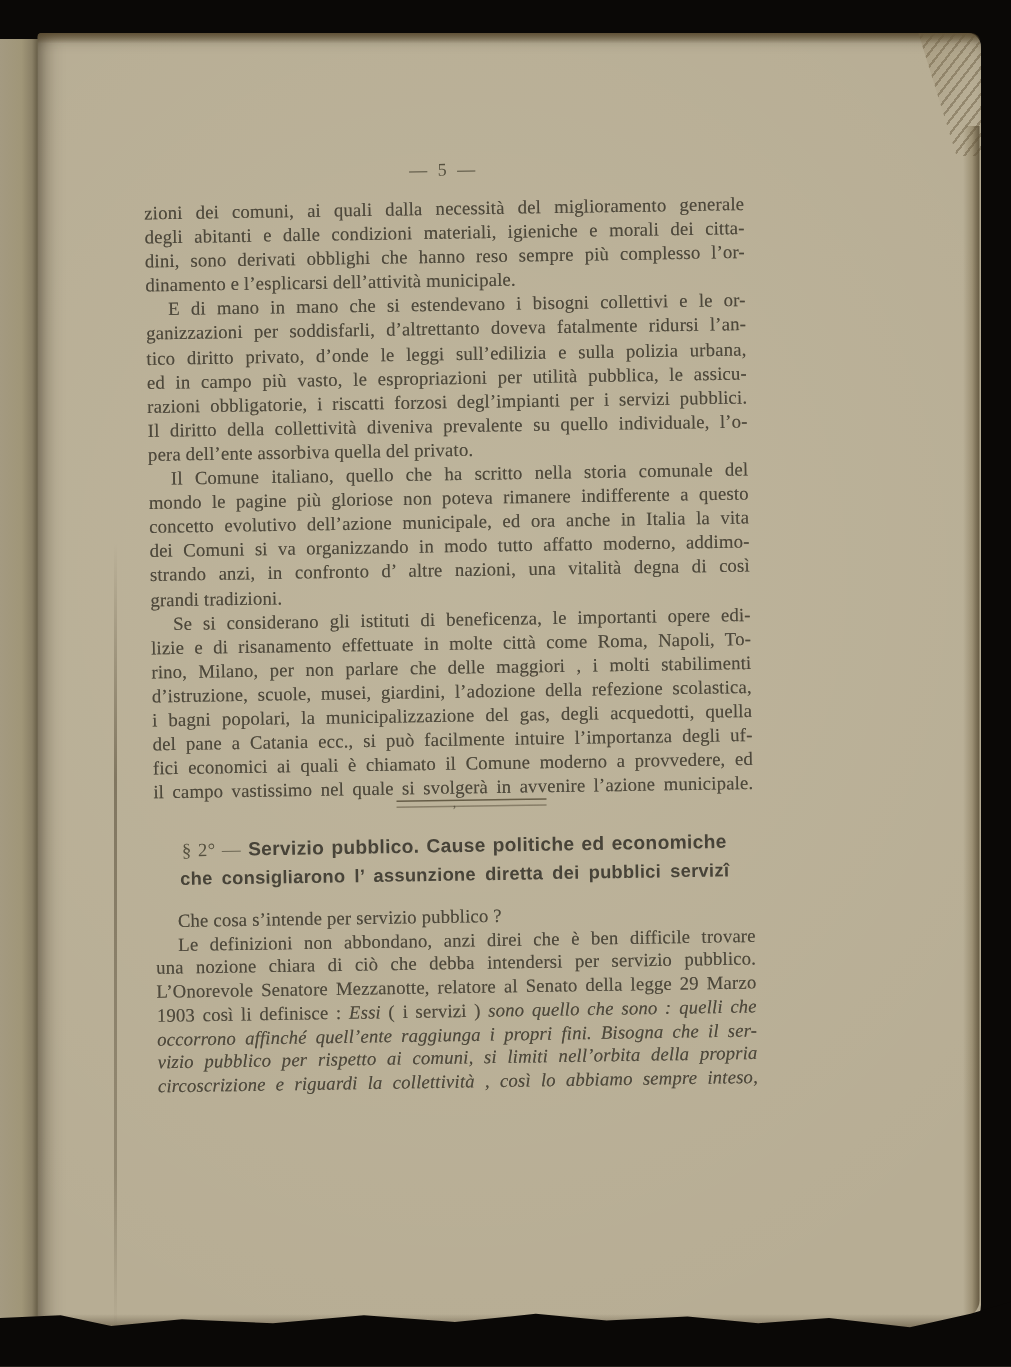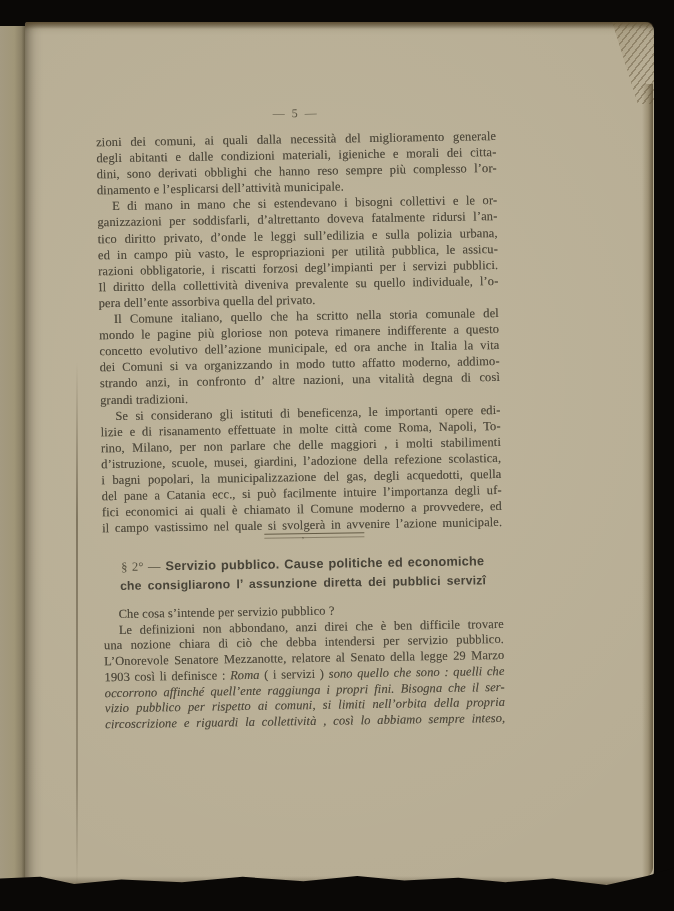--- a/index.html
+++ b/index.html
@@ -142,21 +142,21 @@
     </div>
 
     <div id="blockB" class="textcol">
         <div>
           <div class="tline left indent"><span class="rm">Che cosa s’intende per servizio pubblico ?</span></div>
         </div>
         <div>
           <div class="tline just indent"><span class="rm">Le definizioni non abbondano, anzi direi che è ben difficile trovare</span></div>
           <div class="tline just"><span class="rm">una nozione chiara di ciò che debba intendersi per servizio pubblico.</span></div>
           <div class="tline just"><span class="rm">L’Onorevole Senatore Mezzanotte, relatore al Senato della legge 29 Marzo</span></div>
-          <div class="tline just"><span class="rm">1903 così li definisce : </span><span class="it">Roma</span><span class="rm"> ( i servizi ) </span><span class="it">sono quello che sono : quelli che</span></div>
+          <div class="tline just"><span class="rm">1903 così li definisce : </span><span class="it">Essi</span><span class="rm"> ( i servizi ) </span><span class="it">sono quello che sono : quelli che</span></div>
           <div class="tline just"><span class="it">occorrono affinché quell’ente raggiunga i propri fini. Bisogna che il ser-</span></div>
           <div class="tline just"><span class="it">vizio pubblico per rispetto ai comuni, si limiti nell’orbita della propria</span></div>
           <div class="tline just"><span class="it">circoscrizione e riguardi la collettività , così lo abbiamo sempre inteso,</span></div>
         </div>
       </div>
   </div>
 
   <div class="ragged-bottom"></div>
 </div>
 

